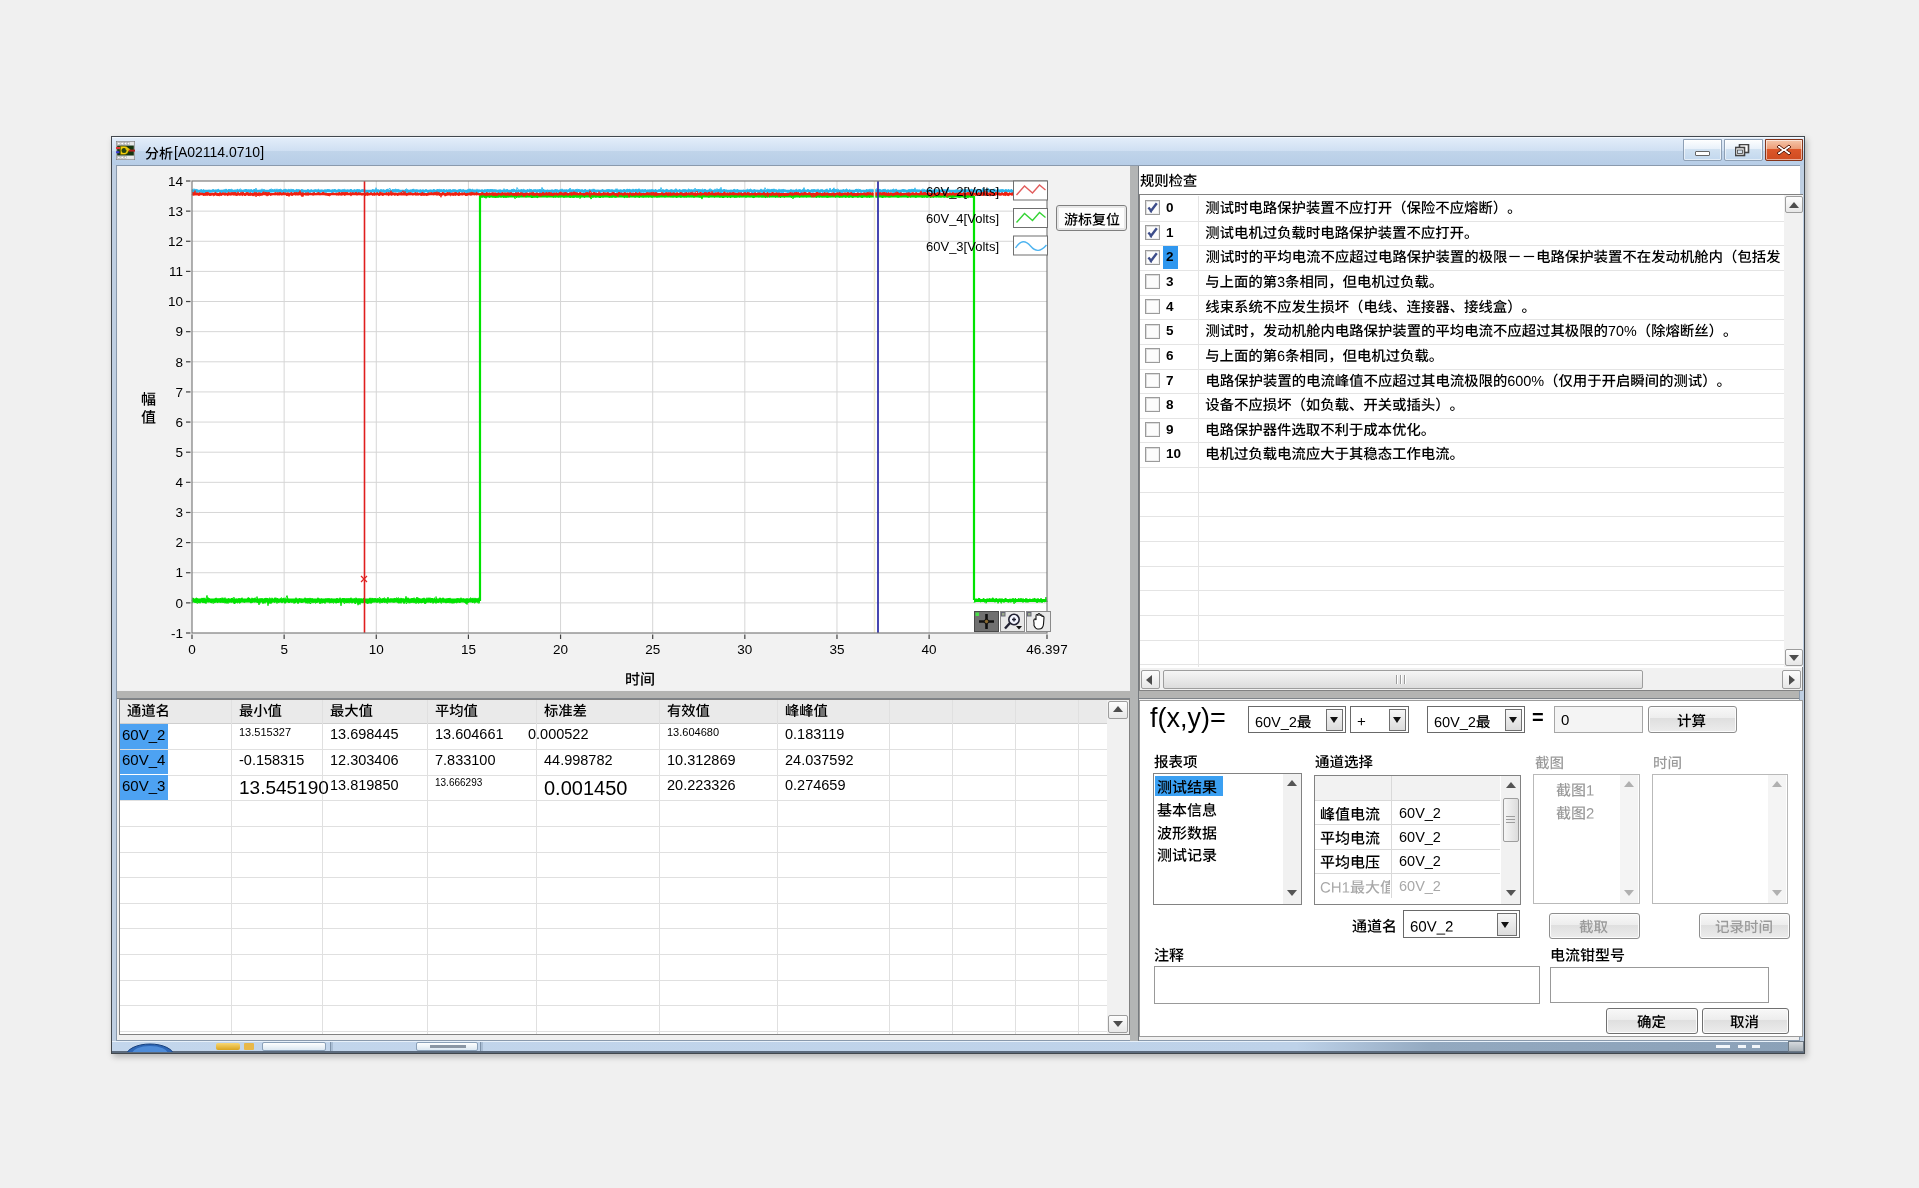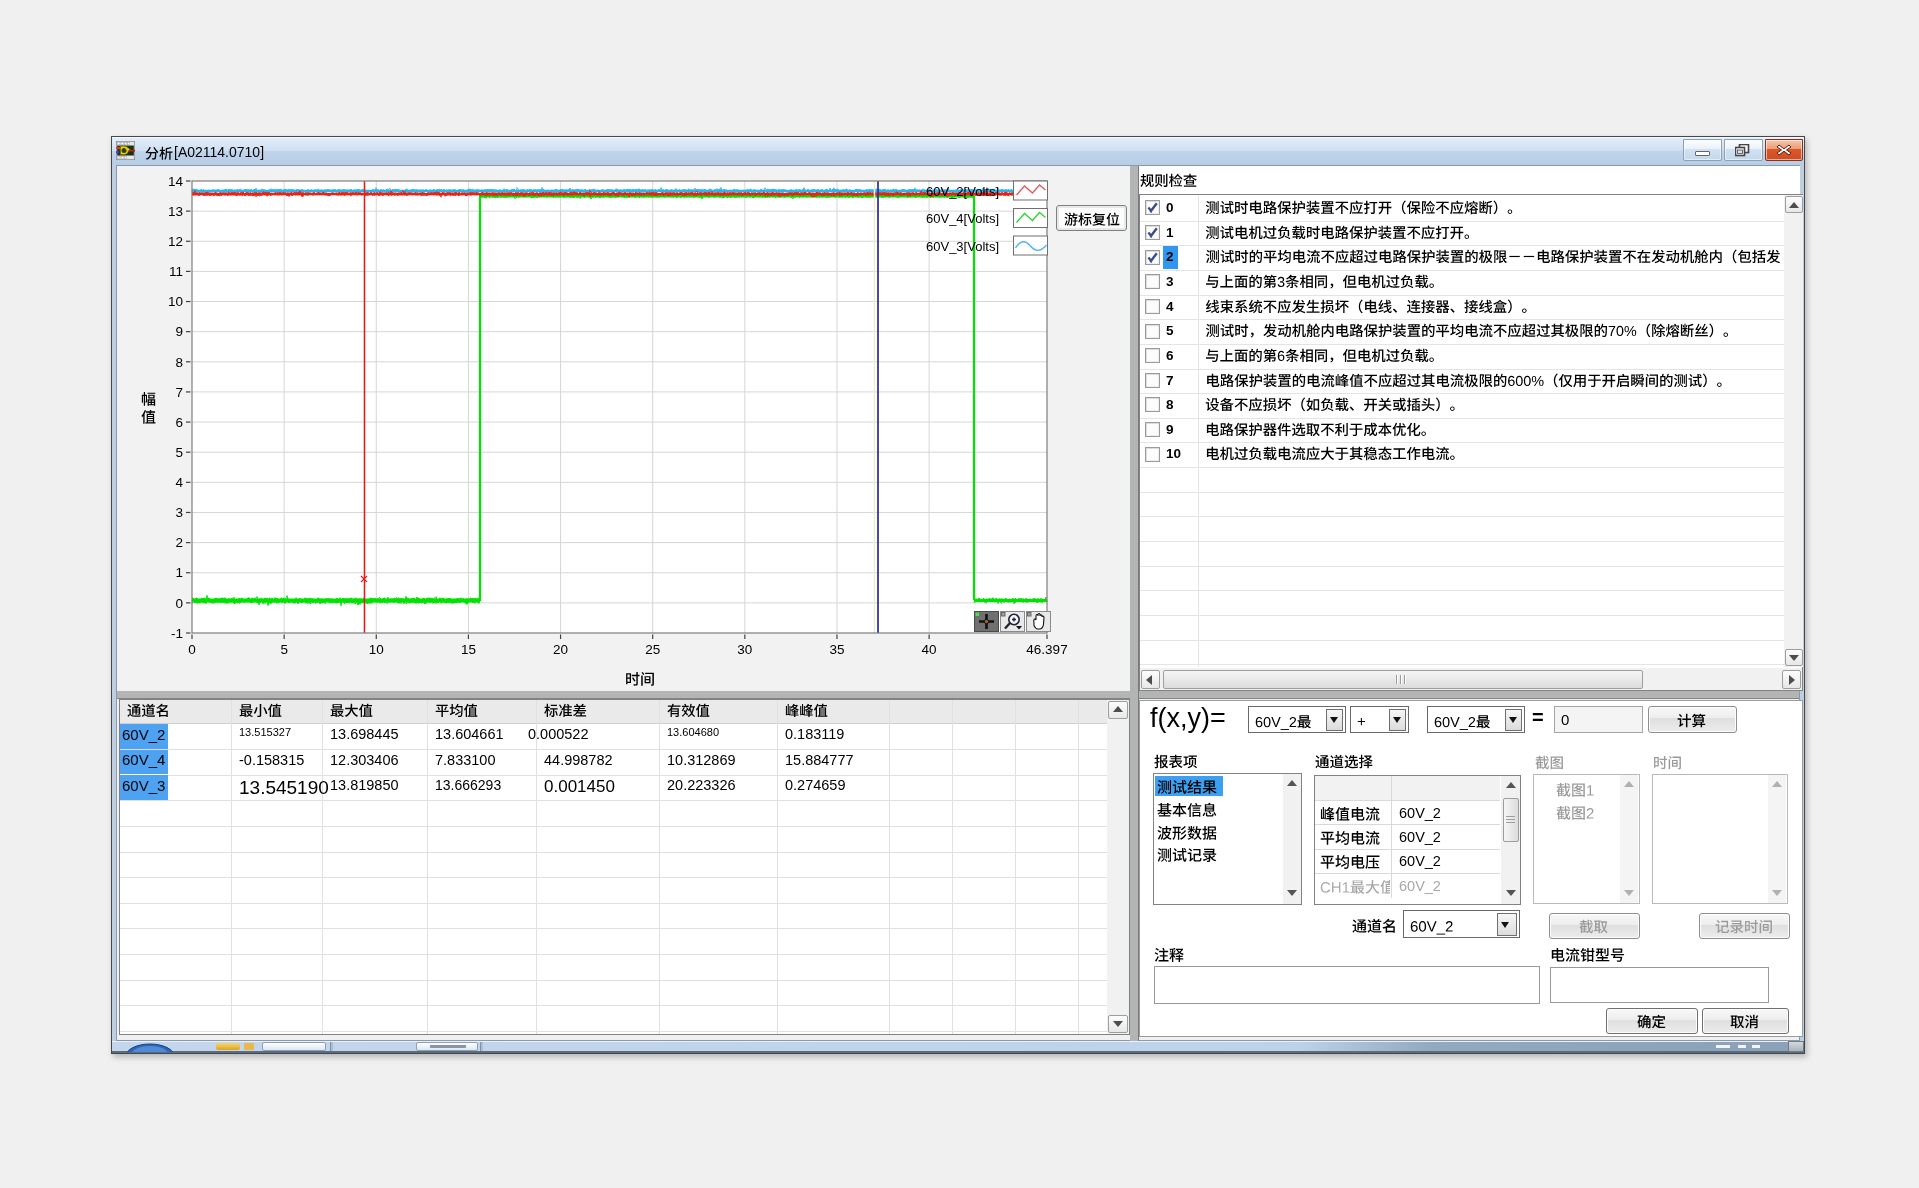--- a/index.html
+++ b/index.html
@@ -635,27 +635,27 @@
 <div class="num" style="left:528px;top:725.9px;font-size:14.5px">0.000522</div>
 <div class="num" style="left:667px;top:725.9px;font-size:11px">13.604680</div>
 <div class="num" style="left:785px;top:725.9px;font-size:14.5px">0.183119</div>
 <div style="position:absolute;left:119.5px;top:749.6px;width:48px;height:24.6px;background:#4da2f2"></div>
 <div class="num" style="left:122px;top:751.3px;font-size:15px">60V_4</div>
 <div class="num" style="left:239px;top:751.5px;font-size:14.5px">-0.158315</div>
 <div class="num" style="left:330px;top:751.5px;font-size:14.5px">12.303406</div>
 <div class="num" style="left:435px;top:751.5px;font-size:14.5px">7.833100</div>
 <div class="num" style="left:544px;top:751.5px;font-size:14.5px">44.998782</div>
 <div class="num" style="left:667px;top:751.5px;font-size:14.5px">10.312869</div>
-<div class="num" style="left:785px;top:751.5px;font-size:14.5px">15.884777</div>
+<div class="num" style="left:785px;top:751.5px;font-size:14.5px">24.037592</div>
 <div style="position:absolute;left:119.5px;top:775.2px;width:48px;height:24.6px;background:#4da2f2"></div>
 <div class="num" style="left:122px;top:776.9px;font-size:15px">60V_3</div>
 <div class="num" style="left:239px;top:777.1px;font-size:19px">13.545190</div>
 <div class="num" style="left:330px;top:777.1px;font-size:14.5px">13.819850</div>
-<div class="num" style="left:435px;top:777.1px;font-size:14px">13.666293</div>
-<div class="num" style="left:544px;top:777.1px;font-size:17px">0.001450</div>
+<div class="num" style="left:435px;top:777.1px;font-size:10px">13.666293</div>
+<div class="num" style="left:544px;top:777.1px;font-size:20px">0.001450</div>
 <div class="num" style="left:667px;top:777.1px;font-size:14.5px">20.223326</div>
 <div class="num" style="left:785px;top:777.1px;font-size:14.5px">0.274659</div>
 <div style="position:absolute;left:1107px;top:700px;width:22px;height:334px;background:#f1f1f1"></div>
 <div style="position:absolute;left:1108px;top:700.5px;width:20px;height:18px;background:linear-gradient(#fdfdfd,#e7e7e7);border:1px solid #9d9d9d;border-radius:2px"></div>
 <div class="arr" style="left:1113px;top:706px;border-left:5px solid transparent;border-right:5px solid transparent;border-bottom:6px solid #4d4d4d"></div>
 <div style="position:absolute;left:1108px;top:1015px;width:20px;height:18px;background:linear-gradient(#fdfdfd,#e7e7e7);border:1px solid #9d9d9d;border-radius:2px"></div>
 <div class="arr" style="left:1113px;top:1021px;border-left:5px solid transparent;border-right:5px solid transparent;border-top:6px solid #4d4d4d"></div>
 <div style="position:absolute;left:1139px;top:700px;width:664px;height:337px;background:#fff;border:1px solid #9b9b9b"></div>
 <div class="num" style="left:1150px;top:703px;font-size:27px">f(x,y)=</div>
 <div style="position:absolute;left:1248.0px;top:706.0px;width:98px;height:27px;background:#fff;border:1px solid #696969"></div>

